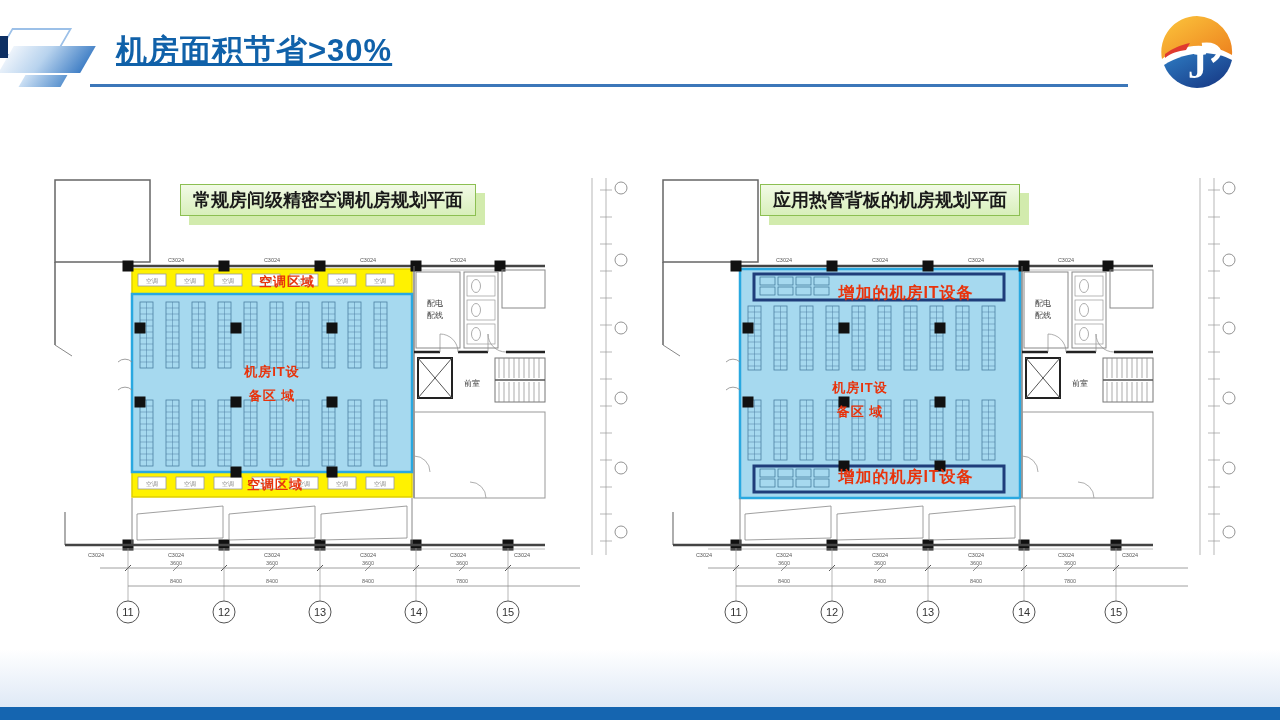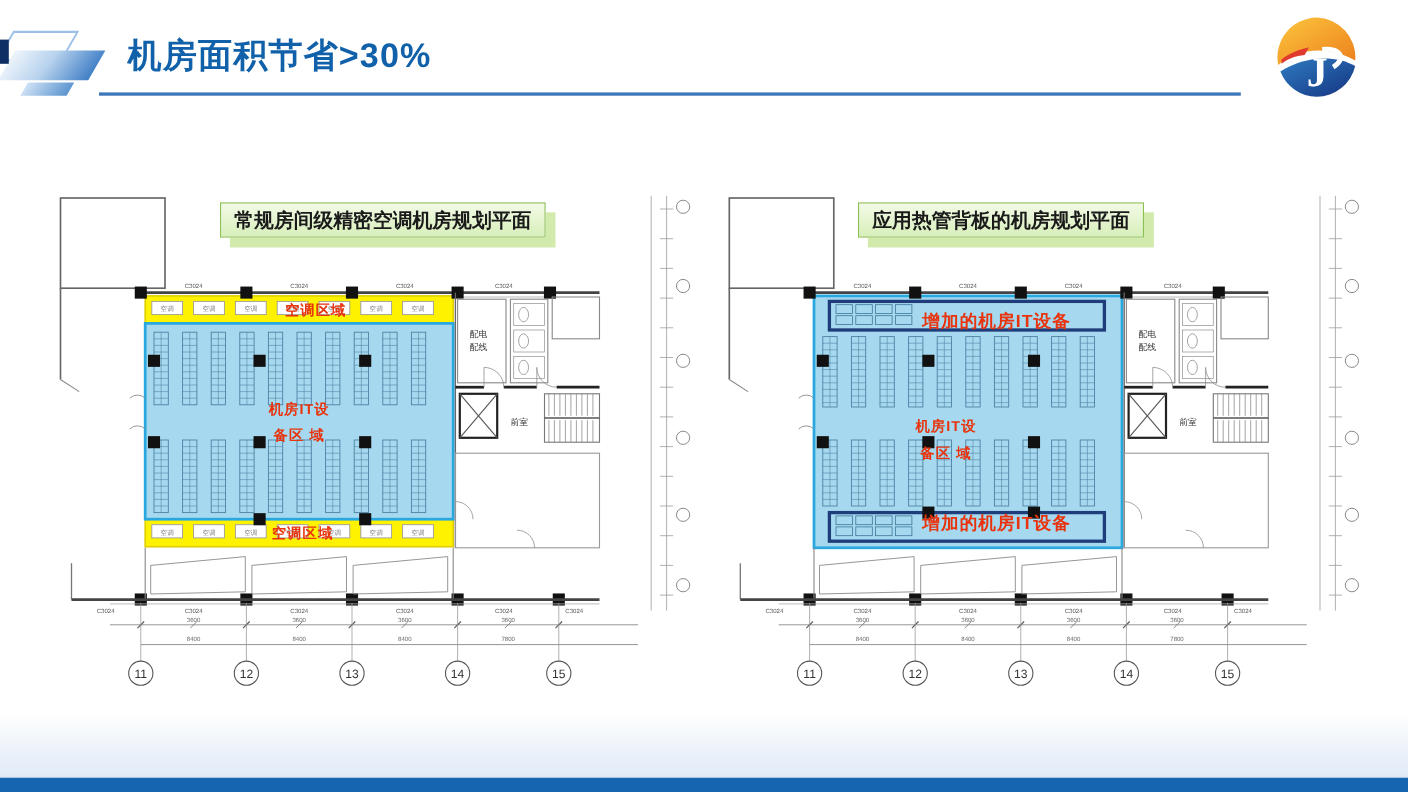--- a/index.html
+++ b/index.html
@@ -7,30 +7,30 @@
          font-family:"Liberation Sans",sans-serif;margin:0 auto;}
   
   .deco-a{position:absolute;left:4px;top:28px;width:56px;height:24px;border:2px solid #9cc0e8;
           transform:skewX(-30deg);background:transparent;}
   .deco-b{position:absolute;left:6px;top:46px;width:82px;height:27px;
           background:linear-gradient(100deg,#eef4fb 0%,#b8d3ee 45%,#3f7ec5 100%);transform:skewX(-30deg);}
   .deco-c{position:absolute;left:22px;top:75px;width:42px;height:12px;
           background:linear-gradient(100deg,#cfe2f5,#5b93cf);transform:skewX(-30deg);}
   .deco-d{position:absolute;left:0;top:36px;width:8px;height:22px;background:#0d2f63;}
   .page-title{position:absolute;left:116px;top:30px;margin:0;font-size:31px;font-weight:800;
-          color:#1061a9;letter-spacing:1px;}
+          color:#1061a9;letter-spacing:1px;text-decoration:underline;}
   .header-rule{position:absolute;left:90px;top:84px;width:1038px;height:2.5px;background:#3c77b9;}
   .logo{position:absolute;left:1157px;top:12px;width:80px;height:80px;}
   
   .plan{position:absolute;top:160px;width:600px;height:465px;}
   #plan-left{left:40px;} #plan-right{left:648px;}
   .plan-svg{position:absolute;left:0;top:0;width:600px;height:465px;}
   .plan-header{position:absolute;background:linear-gradient(#f2fae6,#d8efbb);border:1.6px solid #8cbf52;
           padding:3px 12px;font-size:18px;font-weight:bold;color:#1a1a1a;white-space:nowrap;
-          box-shadow:9px 9px 0 rgba(199,230,152,.8);margin-left:20px;}
+          box-shadow:9px 9px 0 rgba(199,230,152,.8);}
   #plan-left .plan-header{left:140px;top:24px;}
   #plan-right .plan-header{left:112px;top:24px;}
   .red-label{position:absolute;color:#e8330c;font-weight:bold;font-size:13px;text-align:center;
           letter-spacing:1px;line-height:22px;}
   .lbl-ac-top{left:107px;top:111px;width:280px;}
   .lbl-ac-bottom{left:95px;top:314px;width:280px;}
   .lbl-it{left:92px;top:200px;width:280px;line-height:24px;}
   #plan-right .lbl-it{left:72px;top:216px;}
   .lbl-added-top{left:160px;top:122px;width:196px;font-size:16px;}
   .lbl-added-bottom{left:160px;top:306px;width:196px;font-size:16px;}

